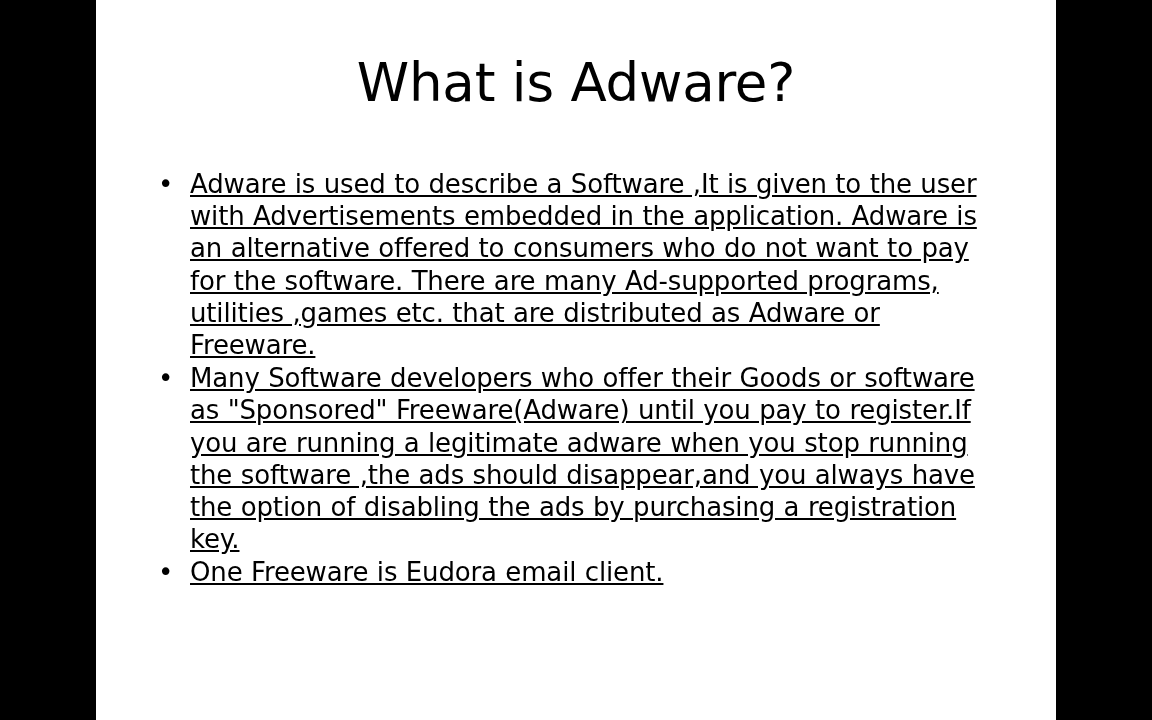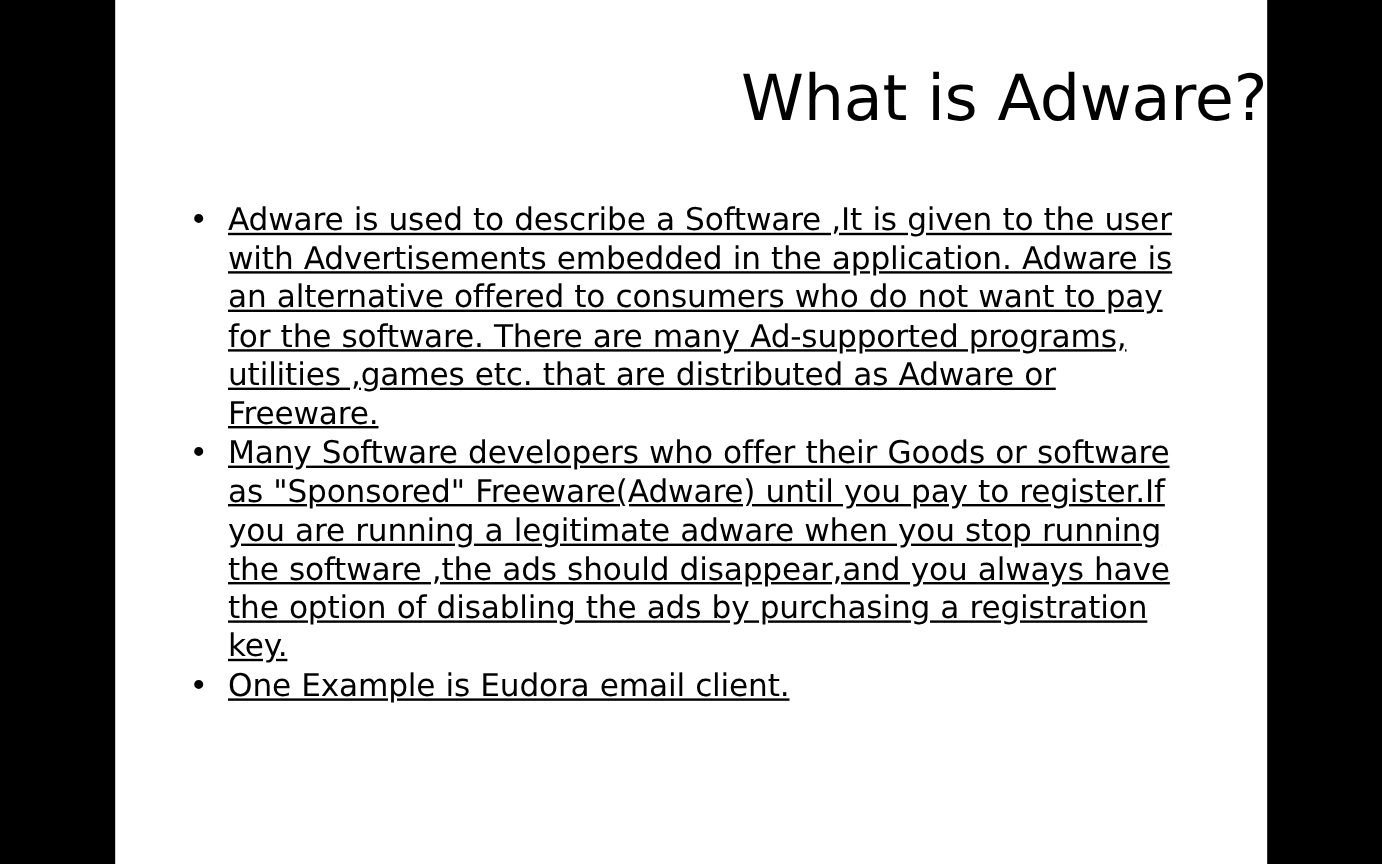--- a/index.html
+++ b/index.html
@@ -40,21 +40,21 @@
     height: 720px;
     background: #FFFFFF;
     box-sizing: border-box;
   }
 
   #slide-title {
     position: absolute;
     top: 52px;
     left: 0;
     width: 960px;
-    text-align: right;
+    text-align: center;
     font-family: "DejaVu Sans", sans-serif;
     font-weight: 400;
     font-size: 53px;
     line-height: 62px;
     color: #000000;
     letter-spacing: -0.2px;
     white-space: nowrap;
   }
 
   #slide-body {
@@ -113,18 +113,18 @@
         <span class="bullet-text">Adware is used to describe a Software ,It is given to the user with Advertisements embedded in the application. Adware is an alternative offered to consumers who do not want to pay for the software. There are many Ad-supported programs, utilities ,games etc. that are distributed  as Adware or Freeware.</span>
       </div>
 
       <div class="bullet-item">
         <span class="bullet-marker">•</span>
         <span class="bullet-text">Many Software developers who offer their Goods or software as "Sponsored" Freeware(Adware) until you pay to register.If you are running a legitimate adware when you stop running the software ,the ads should disappear,and you always have the option of disabling the ads by purchasing a registration key.</span>
       </div>
 
       <div class="bullet-item">
         <span class="bullet-marker">•</span>
-        <span class="bullet-text">One Example is Eudora email client.</span>
+        <span class="bullet-text">One Freeware is Eudora email client.</span>
       </div>
 
     </div>
   </div>
 </div>
 
 </body></html>

